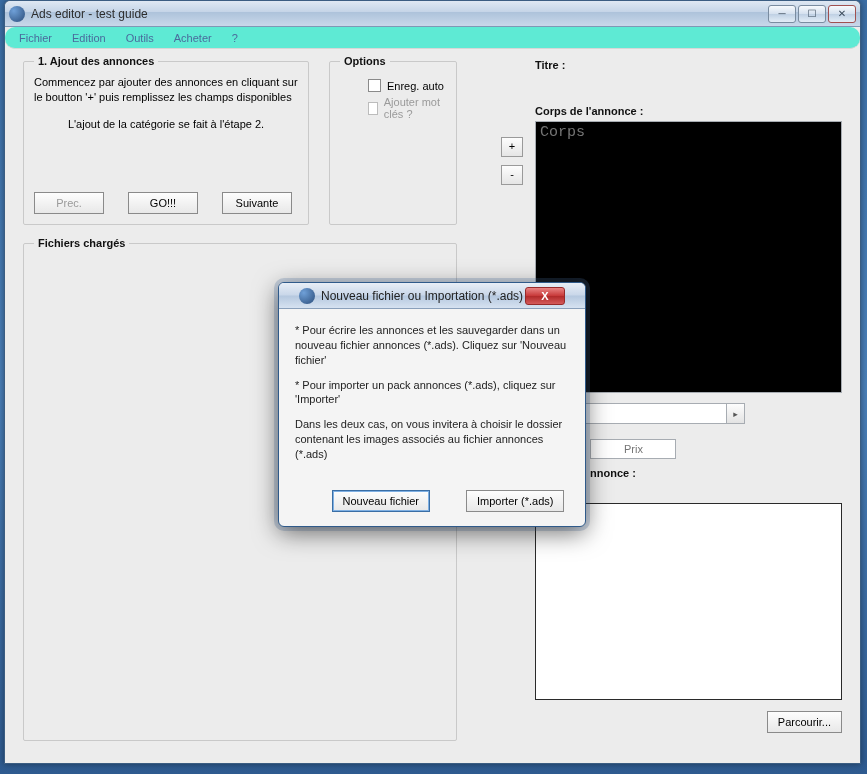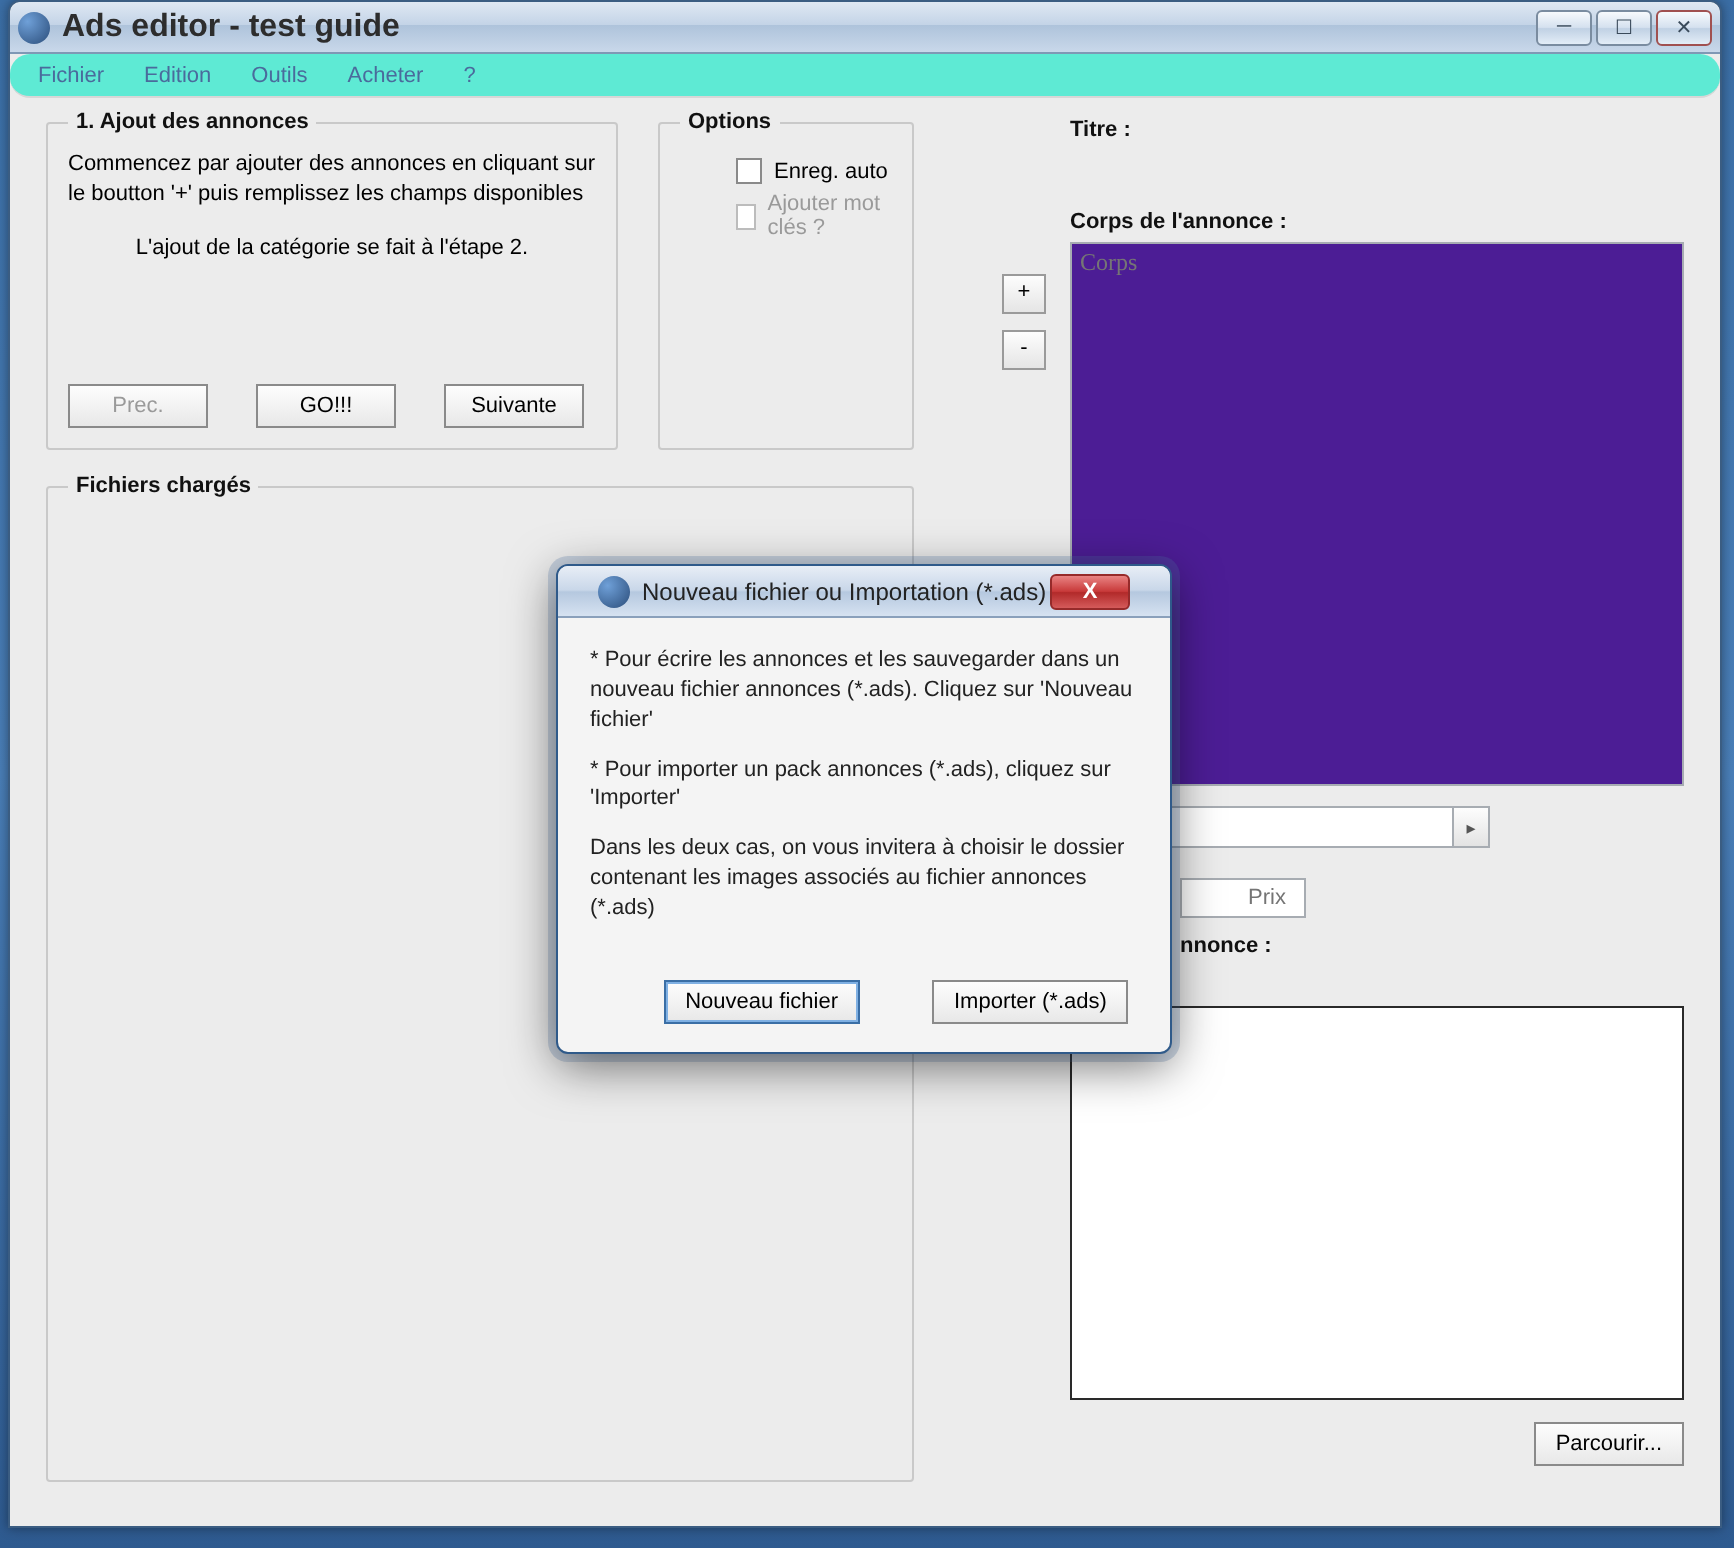--- a/index.html
+++ b/index.html
@@ -34,21 +34,21 @@
     padding: 0 4px;
     color: #2d2d2d;
     border-bottom: 1px solid #7f98b5;
   }
   .titlebar .app-icon {
     width: 16px; height: 16px;
     background: radial-gradient(circle at 30% 30%, #6fa0d8, #2b4d7a);
     border-radius: 50%;
     margin-right: 6px;
   }
-  .titlebar .title { flex: 1; font-size: 16px; font-weight: bold; }
+  .titlebar .title { flex: 1; font-size: 12px; }
   .winbtns { display: flex; gap: 2px; }
   .winbtn {
     width: 28px; height: 18px;
     border: 1px solid #7a8ca0;
     border-radius: 3px;
     background: linear-gradient(180deg,#f7fafd,#d5e1ef 48%,#c0d1e4 52%,#e3edf7);
     display: flex; align-items: center; justify-content: center;
     font-family: Arial;
     font-size: 10px;
     color: #3a4a5a;
@@ -97,24 +97,24 @@
   .textin {
     border: 1px solid #a7acb2;
     background: #fff;
     font-family: inherit;
     font-size: 11px;
     padding: 2px 4px;
     color: #888;
   }
   .textarea {
     border: 1px solid #a7acb2;
-    background: #4c1d95;
+    background: #000000;
     resize: none;
-    font-family: Liberation Serif, serif;
-    font-size: 12px;
+    font-family: Liberation Mono, monospace;
+    font-size: 15px;
     padding: 2px 4px;
     color: #888;
     overflow-y: scroll;
   }
   .smallbtn {
     width: 22px; height: 20px;
     border: 1px solid #9a9a9a;
     background: linear-gradient(180deg,#fdfdfd,#e5e5e5);
     font-size: 11px; line-height: 16px;
     text-align: center;
@@ -250,21 +250,21 @@
     <div class="smallbtn" style="position:absolute; left:496px; top:88px;">+</div>
     <div class="smallbtn" style="position:absolute; left:496px; top:116px;">-</div>
 
     <textarea class="textarea" style="position: absolute; left: 530px; top: 72px; width: 307px; height: 272px;" placeholder="Corps"></textarea>
 
     <div class="combo" style="position:absolute; left:530px; top:354px; width:210px;">
       <div class="combo-body"></div>
       <div class="combo-btn">▸</div>
     </div>
 
-    <input class="textin" style="position: absolute; left: 585px; top: 390px; width: 63px; height: 20px; padding-left: 33px;" placeholder="Prix">
+    <input class="textin" style="position: absolute; left: 585px; top: 390px; width: 86px; height: 20px; padding-left: 33px;" placeholder="Prix">
 
     <div class="label" style="position:absolute; left:585px; top:418px;">nnonce :</div>
 
     <div style="position:absolute; left:530px; top:454px; width:307px; height:197px; background:#fff; border:1px solid #2a2a2a;"></div>
 
     <button class="btn" style="position:absolute; right:18px; top:662px; min-width:60px;">Parcourir...</button>
 
   </div>
 </div>
 

